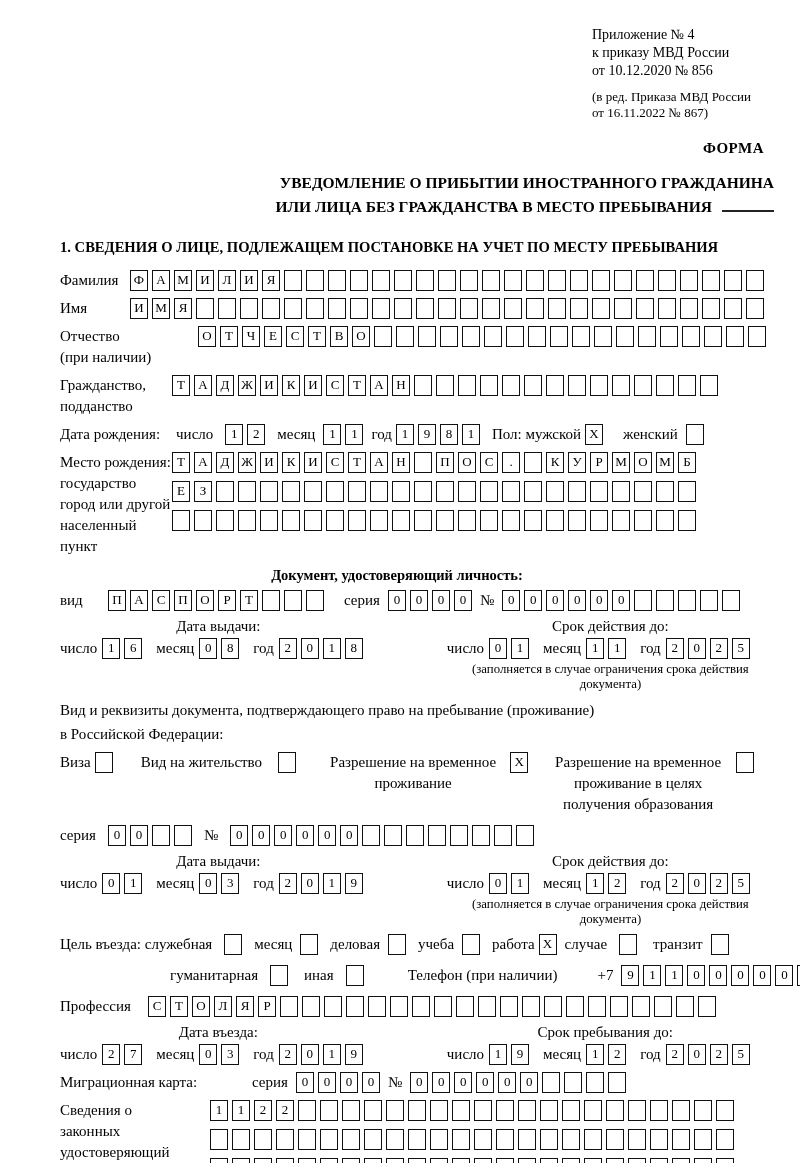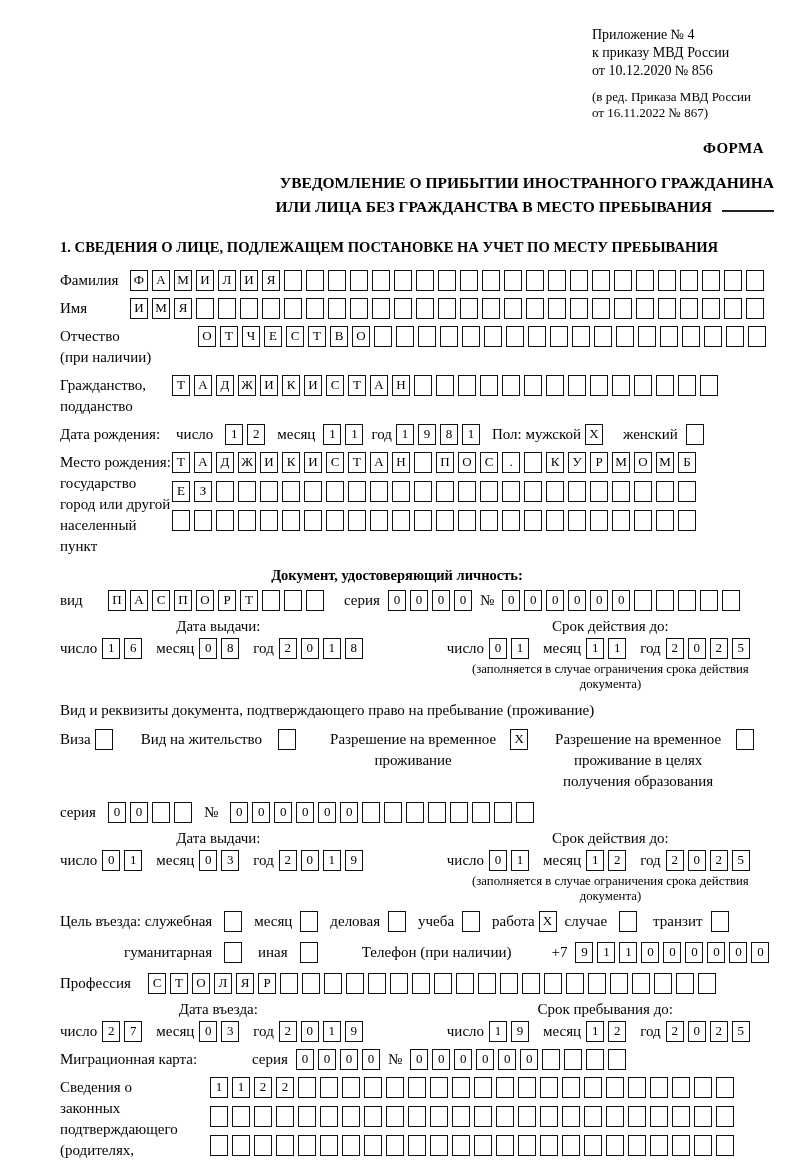--- a/index.html
+++ b/index.html
@@ -172,20 +172,21 @@
         <span class="grid"><span class="cell">1</span><span class="cell">1</span></span>
         <span class="lbl">год</span>
         <span class="grid"><span class="cell">2</span><span class="cell">0</span><span class="cell">2</span><span class="cell">5</span></span>
       </div>
       <div class="date-note">(заполняется в случае ограничения срока действия документа)</div>
     </div>
   </div>
 
   <div class="para">
     <div>Вид и реквизиты документа, подтверждающего право на пребывание (проживание)</div>
+    <div>в Российской Федерации:</div>
   </div>
 
   <div class="ckrow">
     <span class="lbl">Виза</span>
       <span class="sp4"></span>
     <span class="grid"><span class="cell"></span></span>
       <span class="sp24"></span>
     <span class="lbl">Вид на жительство</span>
       <span class="sp16"></span>
     <span class="grid"><span class="cell"></span></span>
@@ -258,21 +259,21 @@
       <span class="sp4"></span>
     <span class="lbl">случае</span>
       <span class="sp12"></span>
     <span class="grid"><span class="cell"></span></span>
       <span class="sp12"></span>
     <span class="lbl">транзит</span>
       <span class="sp8"></span>
     <span class="grid"><span class="cell"></span></span>
   </div>
 
-  <div class="row" style="margin-left:64px;margin-top:10px;">
+  <div class="row" style="margin-left:110px;margin-top:10px;">
     <span class="lbl">гуманитарная</span>
       <span class="sp12"></span>
     <span class="grid"><span class="cell"></span></span>
       <span class="sp12"></span>
     <span class="lbl">иная</span>
       <span class="sp12"></span>
     <span class="grid"><span class="cell"></span></span>
       <span class="sp40"></span>
     <span class="lbl">Телефон (при наличии)</span>
       <span class="sp40"></span>
@@ -319,21 +320,21 @@
       <span class="sp4"></span>
     <span class="lbl">№</span>
       <span class="sp8"></span>
     <span class="grid"><span class="cell">0</span><span class="cell">0</span><span class="cell">0</span><span class="cell">0</span><span class="cell">0</span><span class="cell">0</span><span class="cell"></span><span class="cell"></span><span class="cell"></span><span class="cell"></span></span>
   </div>
 
   <div class="row" style="margin-top:4px;">
     <span class="lblcol" style="width:150px">
       <div>Сведения о</div>
       <div>законных</div>
-      <div>подтверждающего</div>
+      <div>удостоверяющий</div>
       <div>(родителях,</div>
 
     </span>
     <span class="gridstack">
       <span class="grid"><span class="cell">1</span><span class="cell">1</span><span class="cell">2</span><span class="cell">2</span><span class="cell"></span><span class="cell"></span><span class="cell"></span><span class="cell"></span><span class="cell"></span><span class="cell"></span><span class="cell"></span><span class="cell"></span><span class="cell"></span><span class="cell"></span><span class="cell"></span><span class="cell"></span><span class="cell"></span><span class="cell"></span><span class="cell"></span><span class="cell"></span><span class="cell"></span><span class="cell"></span><span class="cell"></span><span class="cell"></span></span>
       <span class="grid"><span class="cell"></span><span class="cell"></span><span class="cell"></span><span class="cell"></span><span class="cell"></span><span class="cell"></span><span class="cell"></span><span class="cell"></span><span class="cell"></span><span class="cell"></span><span class="cell"></span><span class="cell"></span><span class="cell"></span><span class="cell"></span><span class="cell"></span><span class="cell"></span><span class="cell"></span><span class="cell"></span><span class="cell"></span><span class="cell"></span><span class="cell"></span><span class="cell"></span><span class="cell"></span><span class="cell"></span></span>
       <span class="grid"><span class="cell"></span><span class="cell"></span><span class="cell"></span><span class="cell"></span><span class="cell"></span><span class="cell"></span><span class="cell"></span><span class="cell"></span><span class="cell"></span><span class="cell"></span><span class="cell"></span><span class="cell"></span><span class="cell"></span><span class="cell"></span><span class="cell"></span><span class="cell"></span><span class="cell"></span><span class="cell"></span><span class="cell"></span><span class="cell"></span><span class="cell"></span><span class="cell"></span><span class="cell"></span><span class="cell"></span></span>
     </span>
   </div>
 

